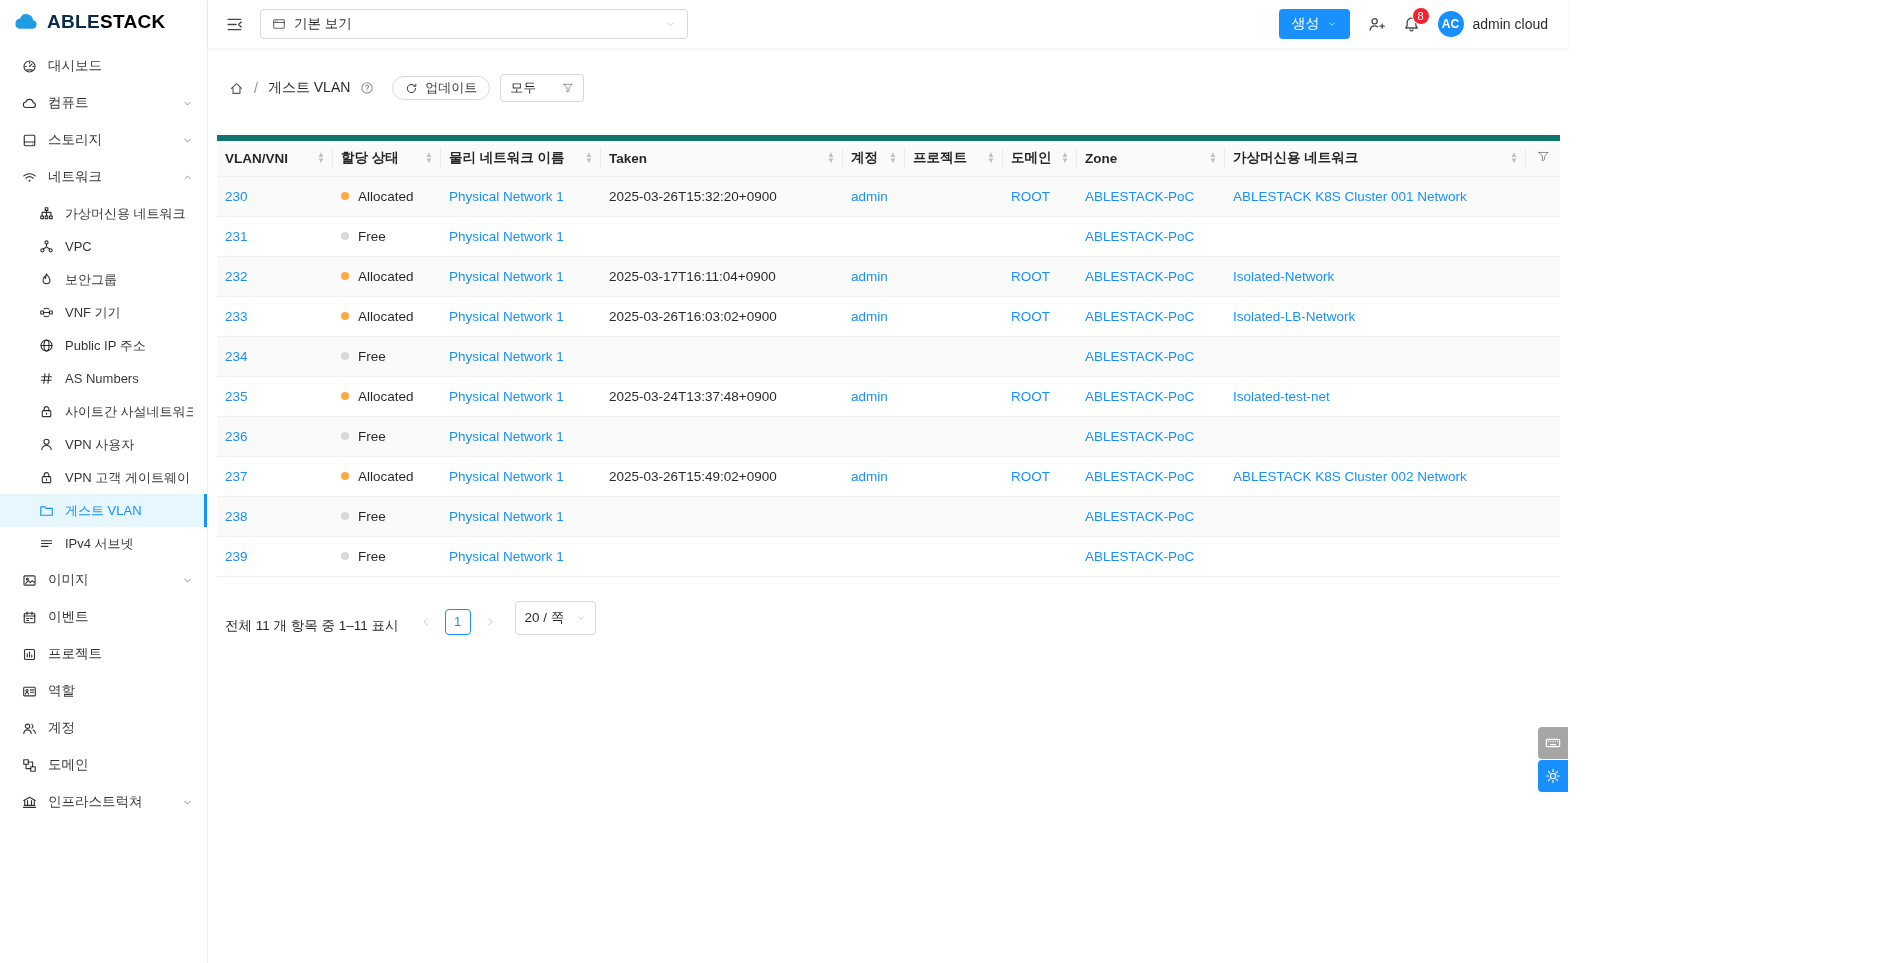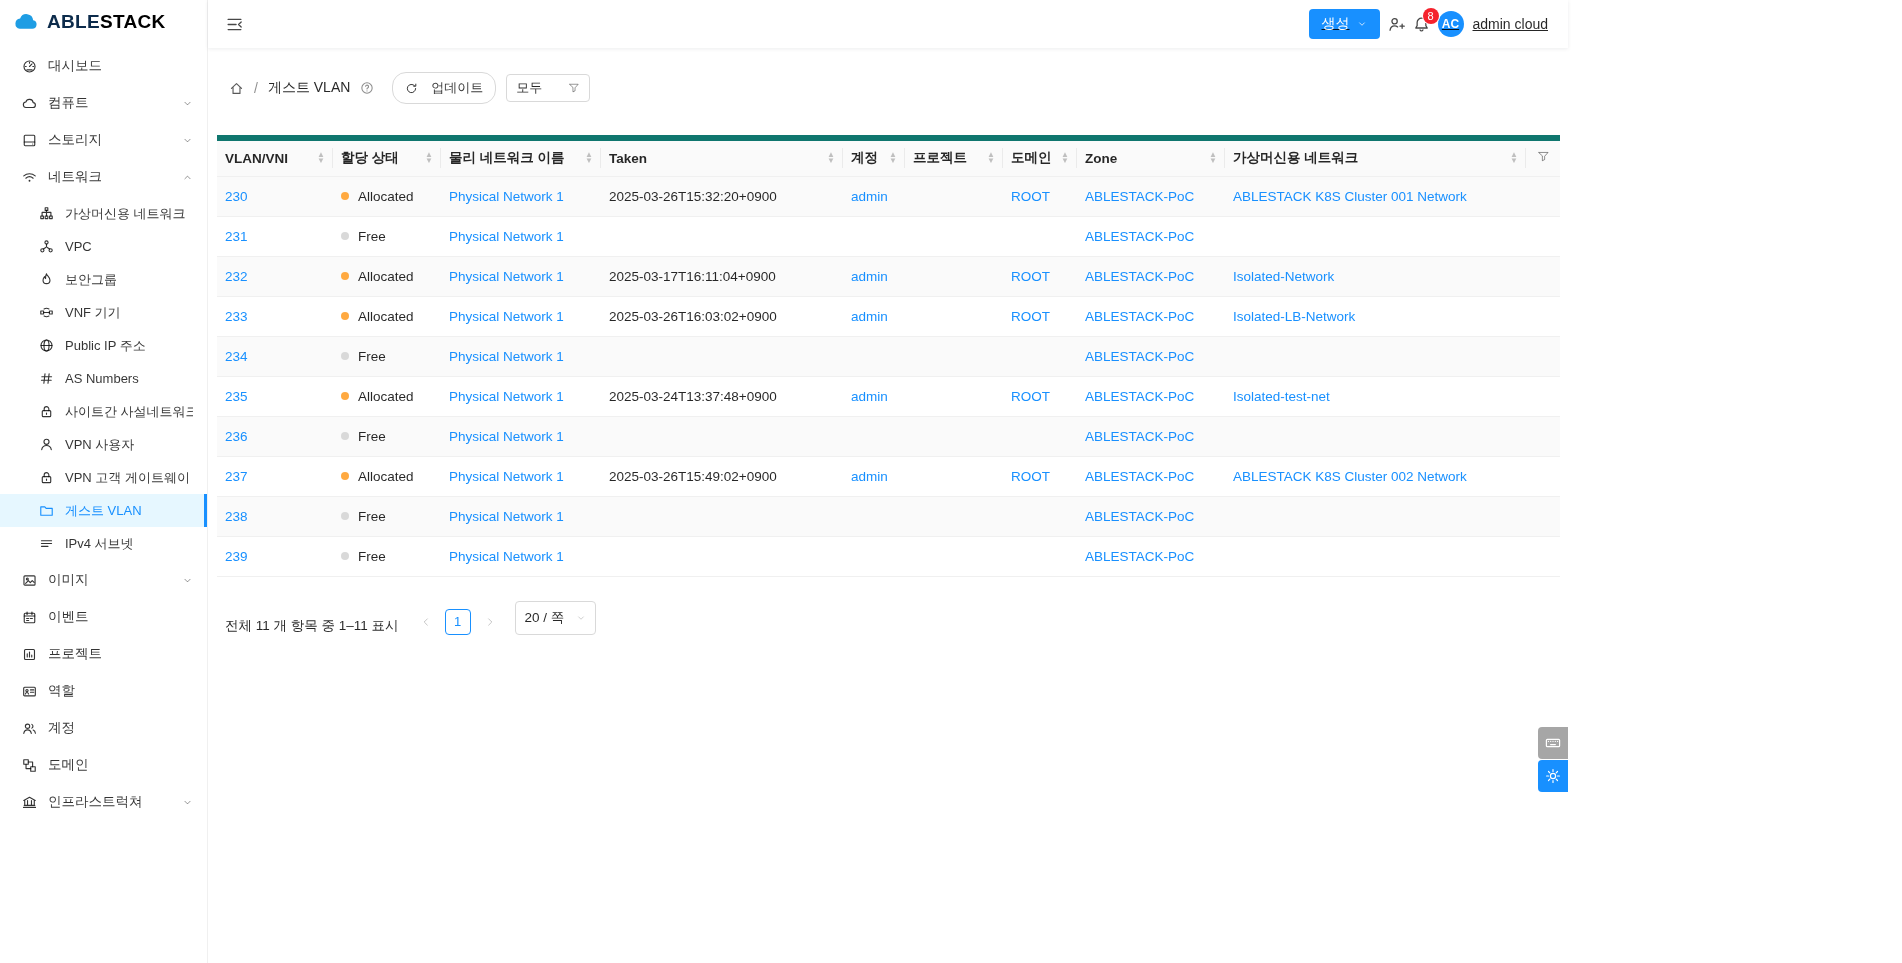--- a/index.html
+++ b/index.html
@@ -31,41 +31,41 @@
 
   
   .main{flex:1;display:flex;flex-direction:column;min-width:0;}
   .topbar{height:48px;flex:none;background:#fff;display:flex;align-items:center;gap:17px;
     padding:0 20px 0 18px;box-shadow:0 1px 4px rgba(0,21,41,.08);position:relative;z-index:2;}
   .tb-icon{font-size:17px;color:rgba(0,0,0,.72);cursor:pointer;}
   .view-select{width:428px;height:30px;border:1px solid #d9d9d9;border-radius:4px;background:#fff;
     display:flex;align-items:center;gap:8px;padding:0 11px;font-size:13.5px;cursor:pointer;}
   .vs-pre{font-size:14px;color:rgba(0,0,0,.6);}
   .vs-caret{margin-left:auto;font-size:11px;color:#bfbfbf;}
-  .topbar-right{margin-left:auto;display:flex;align-items:center;gap:8px;text-decoration:underline;}
+  .topbar-right{margin-left:auto;display:flex;align-items:center;gap:18px;}
   .btn-create{height:30px;background:var(--accent,#1890ff);color:#fff;border:none;border-radius:4px;
     padding:0 13px;font-size:14px;display:flex;align-items:center;gap:7px;cursor:pointer;}
   .btn-create .icon{font-size:10px;}
   .bell-wrap{position:relative;display:inline-flex;cursor:pointer;}
   .badge{position:absolute;top:-8px;left:10px;background:var(--badge,#f5222d);color:#fff;height:16px;min-width:16px;
     border-radius:8px;font-size:11px;display:flex;align-items:center;justify-content:center;padding:0 4px;box-shadow:0 0 0 1px #fff;}
   .user-chip{display:flex;align-items:center;gap:9px;cursor:pointer;}
   .avatar{width:26px;height:26px;border-radius:50%;background:var(--accent,#1890ff);color:#fff;
     font-size:12px;font-weight:bold;display:flex;align-items:center;justify-content:center;}
   .user-name{font-size:14px;}
 
   
   .content{padding:24px 8px 0 9px;flex:1;min-height:0;}
   .toolbar{display:flex;align-items:center;gap:10px;height:32px;padding-left:12px;}
   .bc-home{font-size:15px;color:rgba(0,0,0,.65);cursor:pointer;}
   .bc-sep{color:rgba(0,0,0,.45);}
   .bc-page{font-size:14px;}
   .bc-q{font-size:14px;color:rgba(0,0,0,.45);cursor:pointer;}
-  .btn-refresh{height:32px;margin-left:8px;border:1px solid #d9d9d9;background:#fff;border-radius:14px;
-    display:flex;align-items:center;gap:13px;padding:0 12px;font-size:13px;color:rgba(0,0,0,.8);cursor:pointer;}
+  .btn-refresh{height:24px;margin-left:8px;border:1px solid #d9d9d9;background:#fff;border-radius:14px;
+    display:flex;align-items:center;gap:7px;padding:0 12px;font-size:13px;color:rgba(0,0,0,.8);cursor:pointer;}
   .btn-refresh .icon{font-size:13px;}
   .select-all{width:84px;height:28px;border:1px solid #d9d9d9;border-radius:4px;background:#fff;cursor:pointer;
     display:flex;align-items:center;justify-content:space-between;padding:0 9px;font-size:13px;}
   .sa-funnel{font-size:12px;color:rgba(0,0,0,.45);}
   .search-group{margin-left:auto;display:flex;height:30px;width:652px;}
   .sg-filter{width:31px;border:1px solid #d9d9d9;background:#fff;border-radius:4px 0 0 4px;
     display:flex;align-items:center;justify-content:center;color:rgba(0,0,0,.55);cursor:pointer;}
   .sg-filter .icon,.sg-search .icon{font-size:13px;}
   .sg-input{flex:1;min-width:0;border:1px solid #d9d9d9;border-left:none;border-right:none;
     padding:0 11px;font-size:13.5px;color:rgba(0,0,0,.85);outline:none;}
@@ -356,20 +356,34 @@
   </aside>
 
   <div class="main">
 
     <header class="topbar">
       <span class="icon tb-icon" id="collapse-icon">
           <svg viewBox="0 0 16 16" width="1em" height="1em" fill="none" stroke="currentColor" stroke-width="1.2" stroke-linecap="round" stroke-linejoin="round">
             <path d="M2 3.2h12M2 8h7.5M2 12.8h12M14.3 5.6 11.8 8l2.5 2.4"></path>
           </svg>
         </span>
+      <div class="view-select">
+        <span class="icon vs-pre" id="vs-icon">
+            <svg viewBox="0 0 16 16" width="1em" height="1em" fill="none" stroke="currentColor" stroke-width="1.2" stroke-linecap="round" stroke-linejoin="round">
+              <rect x="2" y="3.2" width="12" height="9.6" rx="1"></rect>
+              <path d="M2 6.2h12M4.3 4.7h.01M6.1 4.7h.01"></path>
+            </svg>
+          </span>
+        <span>기본 보기</span>
+        <span class="icon vs-caret" id="vs-caret">
+            <svg viewBox="0 0 16 16" width="1em" height="1em" fill="none" stroke="currentColor" stroke-width="1.2" stroke-linecap="round" stroke-linejoin="round">
+              <path d="M4.2 6.2 8 10l3.8-3.8"></path>
+            </svg>
+          </span>
+      </div>
       <div class="topbar-right">
         <button class="btn-create">
           <span>생성</span>
           <span class="icon" id="create-caret">
               <svg viewBox="0 0 16 16" width="1em" height="1em" fill="none" stroke="currentColor" stroke-width="1.2" stroke-linecap="round" stroke-linejoin="round">
                 <path d="M4.2 6.2 8 10l3.8-3.8"></path>
               </svg>
             </span>
         </button>
         <span class="icon tb-icon" id="useradd-icon">

